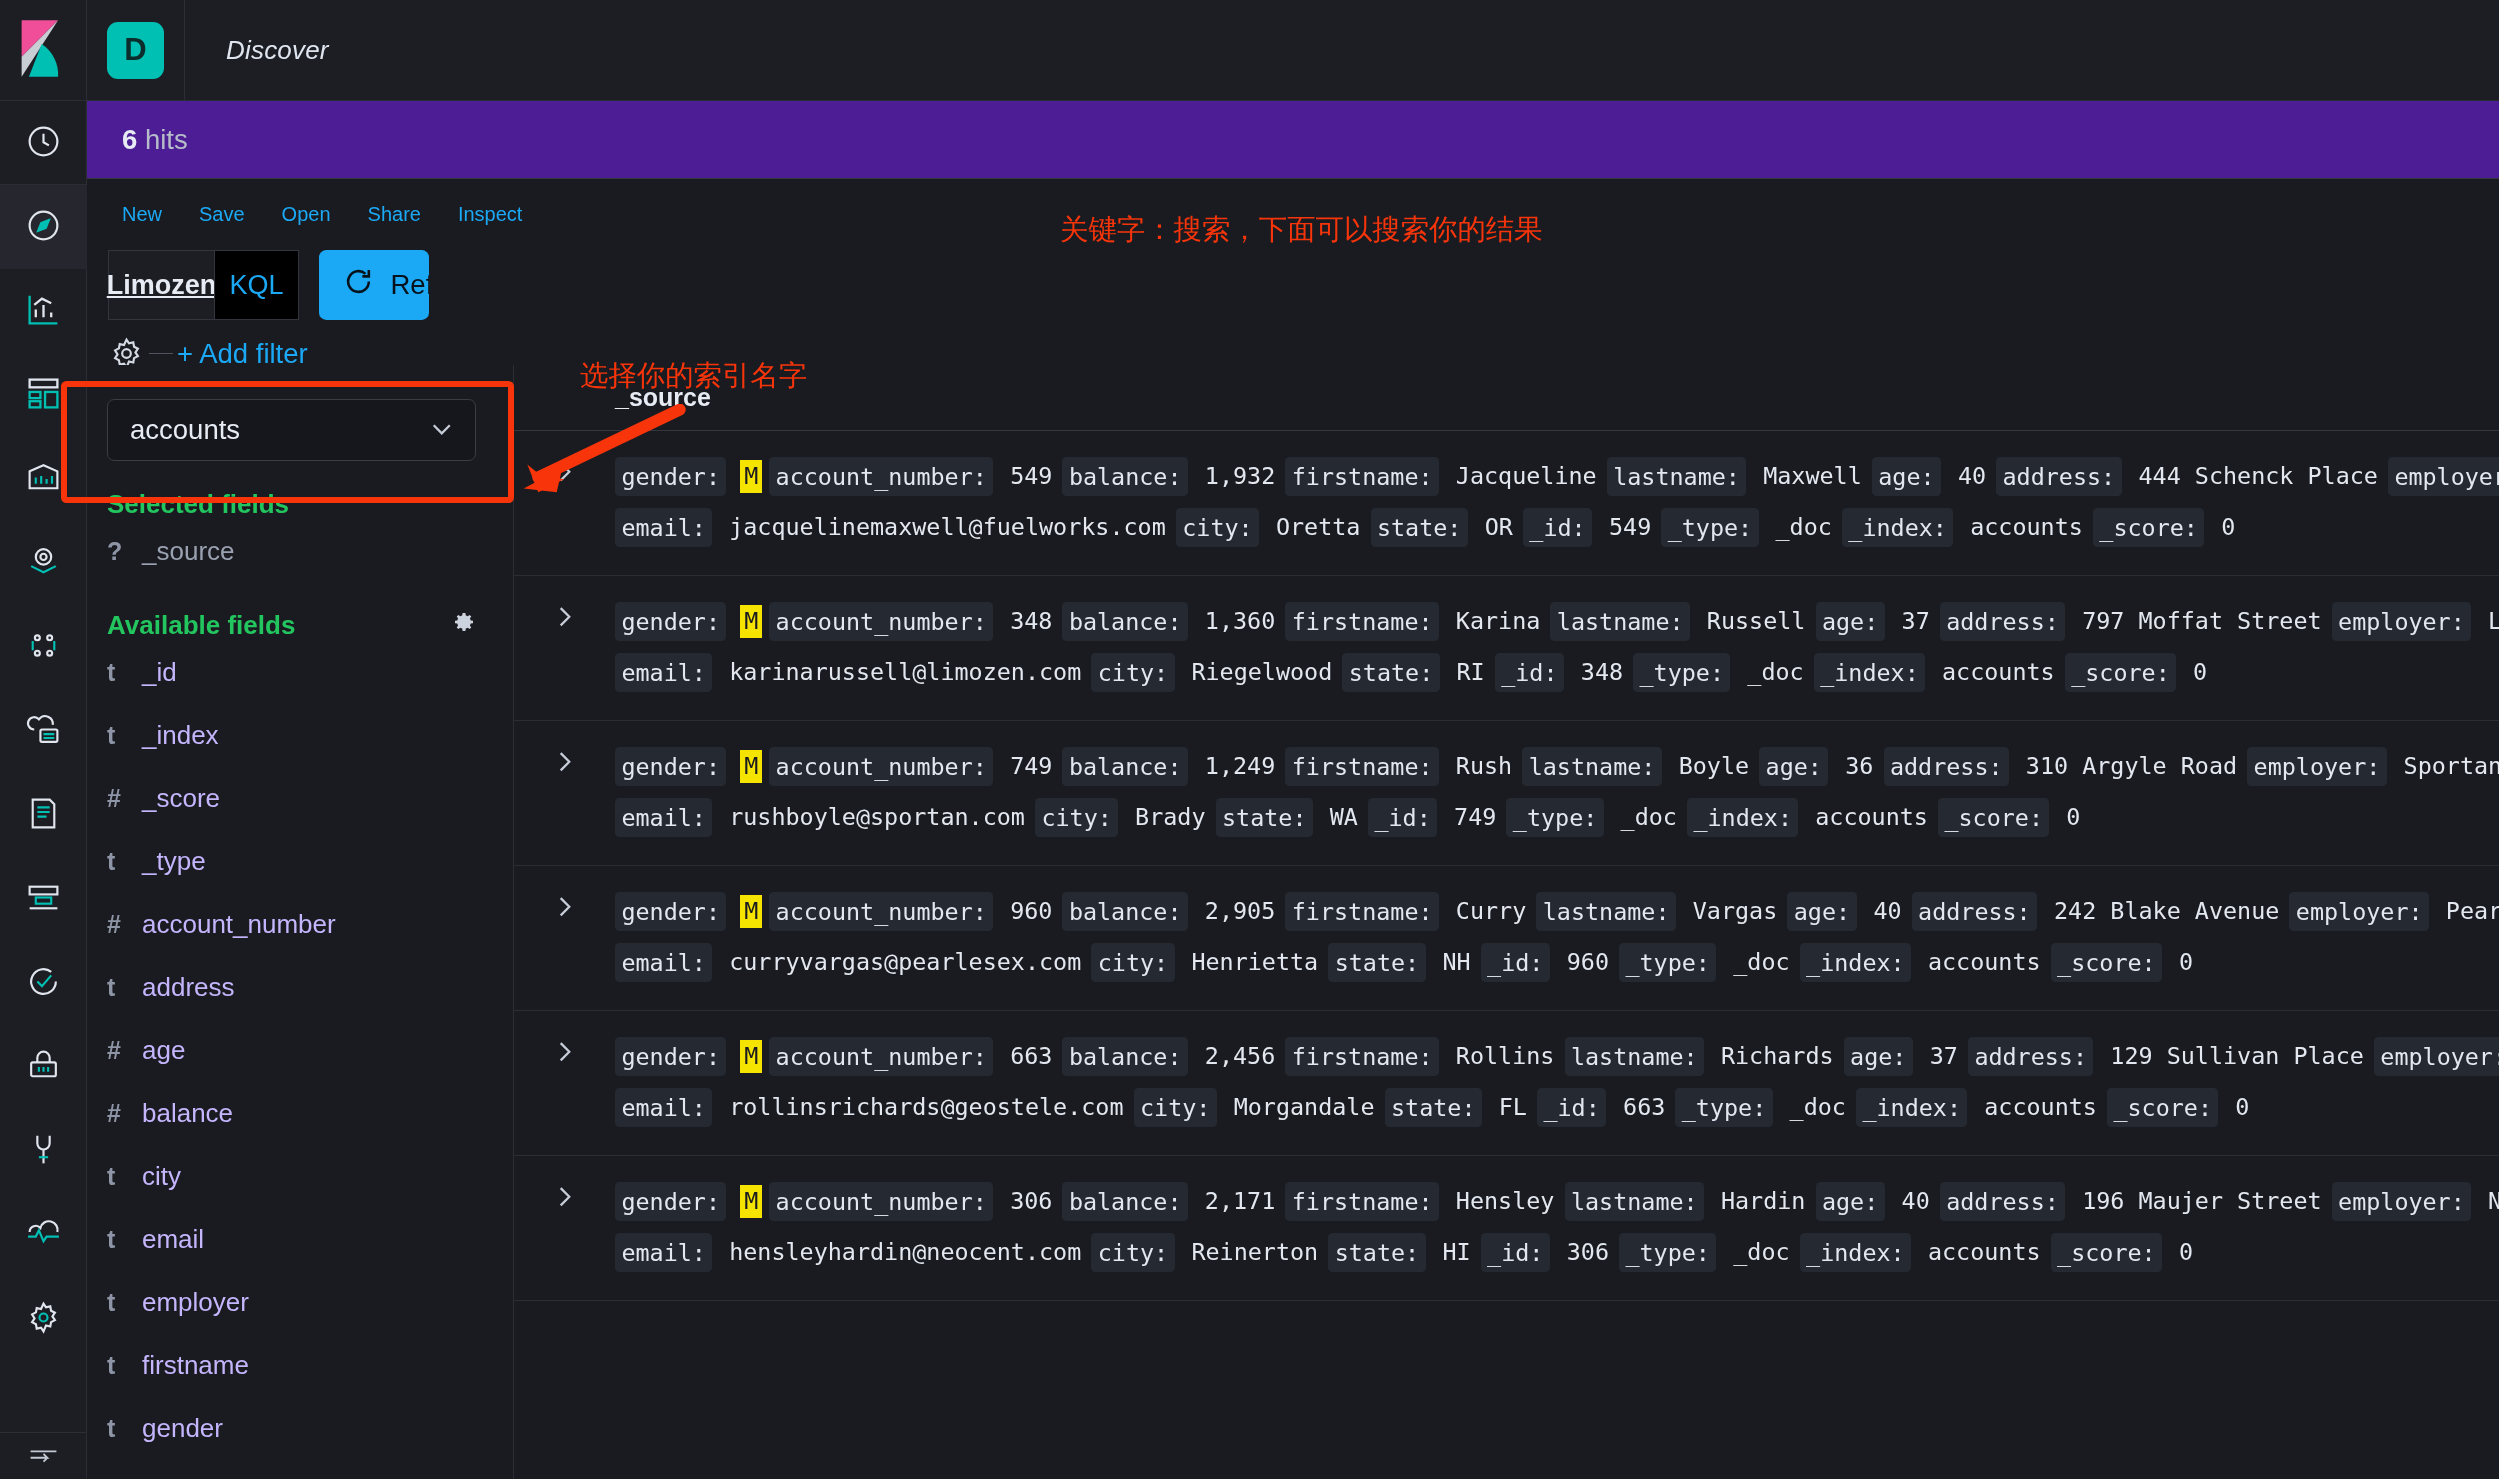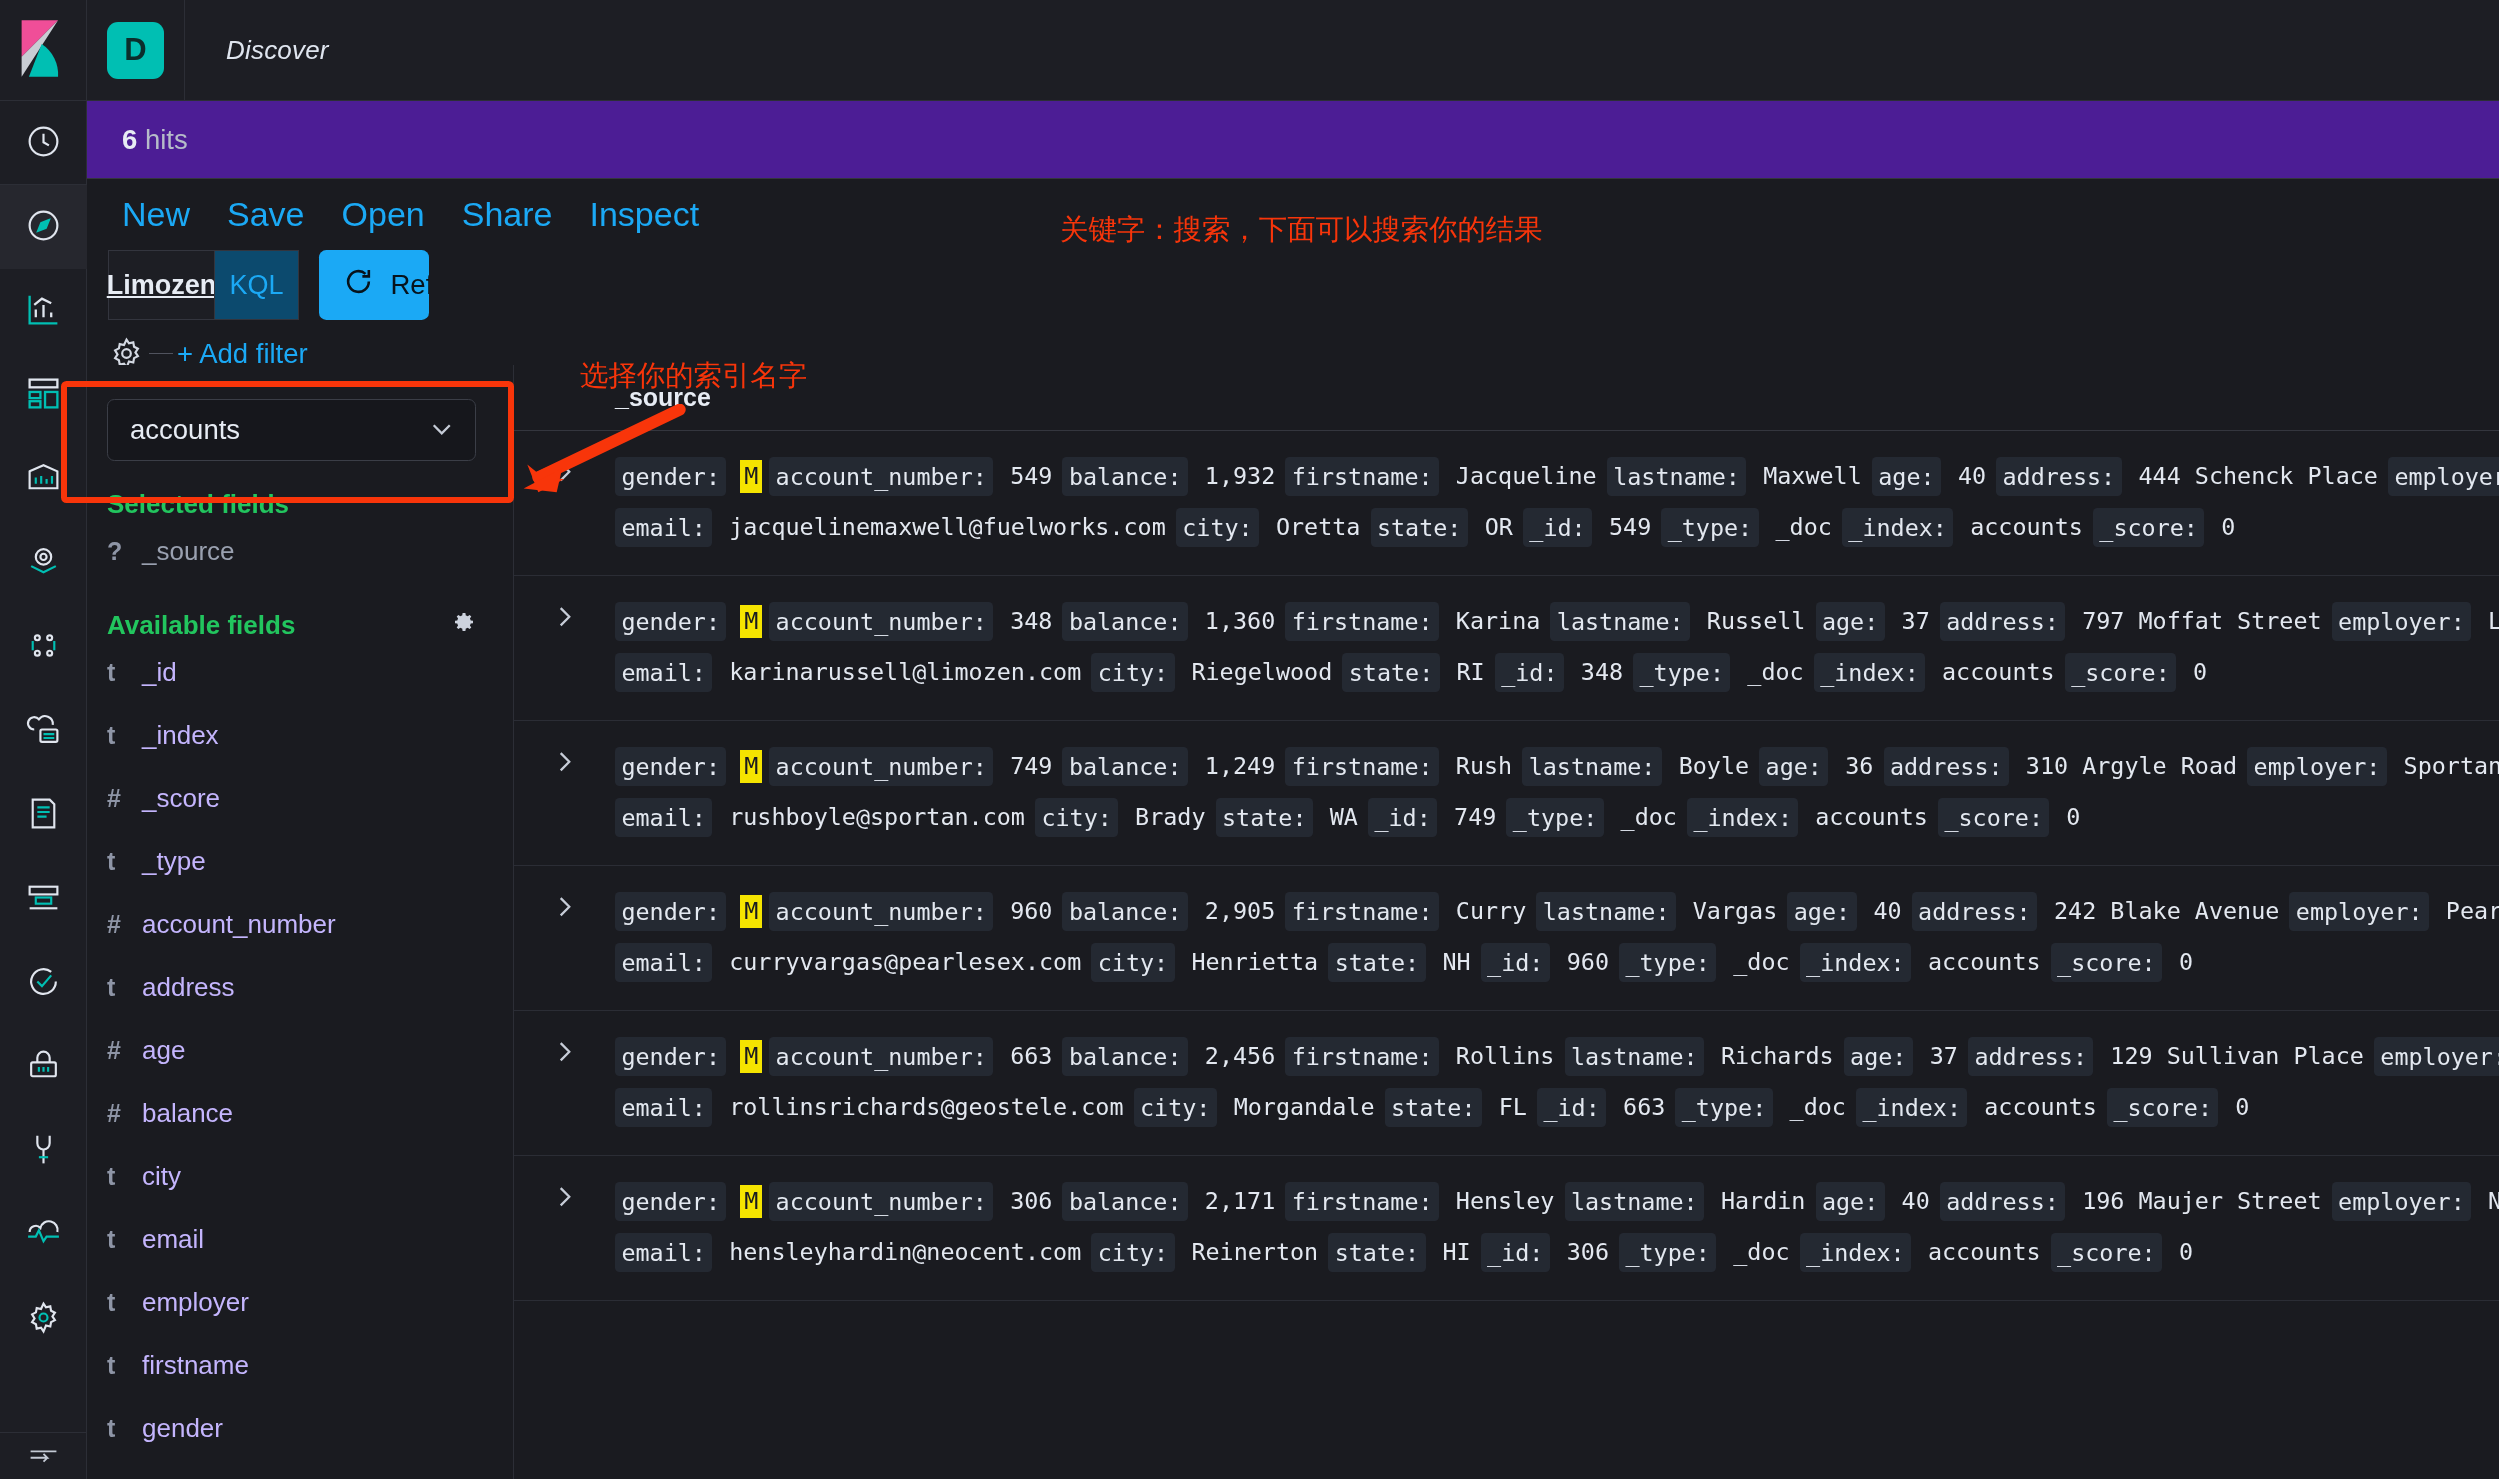--- a/index.html
+++ b/index.html
@@ -59,21 +59,21 @@
   .hits b { color: #e7ecf4; font-weight: bold; }
 
   
   .actions {
     position: absolute; left: 87px; top: 179px;
     width: 2413px; height: 71px;
     display: flex; align-items: center; gap: 37px;
     padding-left: 35px;
   }
   .actions a {
-    font-size: 34px; color: #1ba9f5; text-decoration: none; cursor: pointer;
+    font-size: 20px; color: #1ba9f5; text-decoration: none; cursor: pointer;
   }
 
   
   .querybar {
     position: absolute; left: 108px; top: 250px;
     width: 2391px; height: 70px; display: flex; align-items: stretch;
   }
   .filters-btn {
     width: 106px; background: #1d1e24;
     display: flex; align-items: center; justify-content: center;
@@ -89,21 +89,21 @@
   .query-text {
     font-size: 27.5px; color: #f0f3f8;
     background: #4a6d96; padding: 1.8px 0.9px 3.7px 2.8px;
     margin-left: 25px; letter-spacing: 0.1px;
   }
   .focus-underline {
     position: absolute; left: 0; bottom: 0; height: 3.7px;
     width: 1933px; background: #1ba9f5;
   }
   .kql-btn {
-    width: 85px; background: #0c4a6e;
+    width: 85px; background: #000000;
     border: 0.9px solid #33353e; border-left: 0.9px solid #33353e;
     display: flex; align-items: center; justify-content: center;
     font-size: 27px; color: #1ba9f5; cursor: pointer;
   }
   .refresh-btn {
     width: 110px; margin-left: 20px; background: #1ba9f5;
     border-radius: 7.3px; display: flex; align-items: center;
     padding-left: 24px; gap: 16.5px; cursor: pointer;
     font-size: 27.5px; color: #07131c; overflow: hidden;
   }

